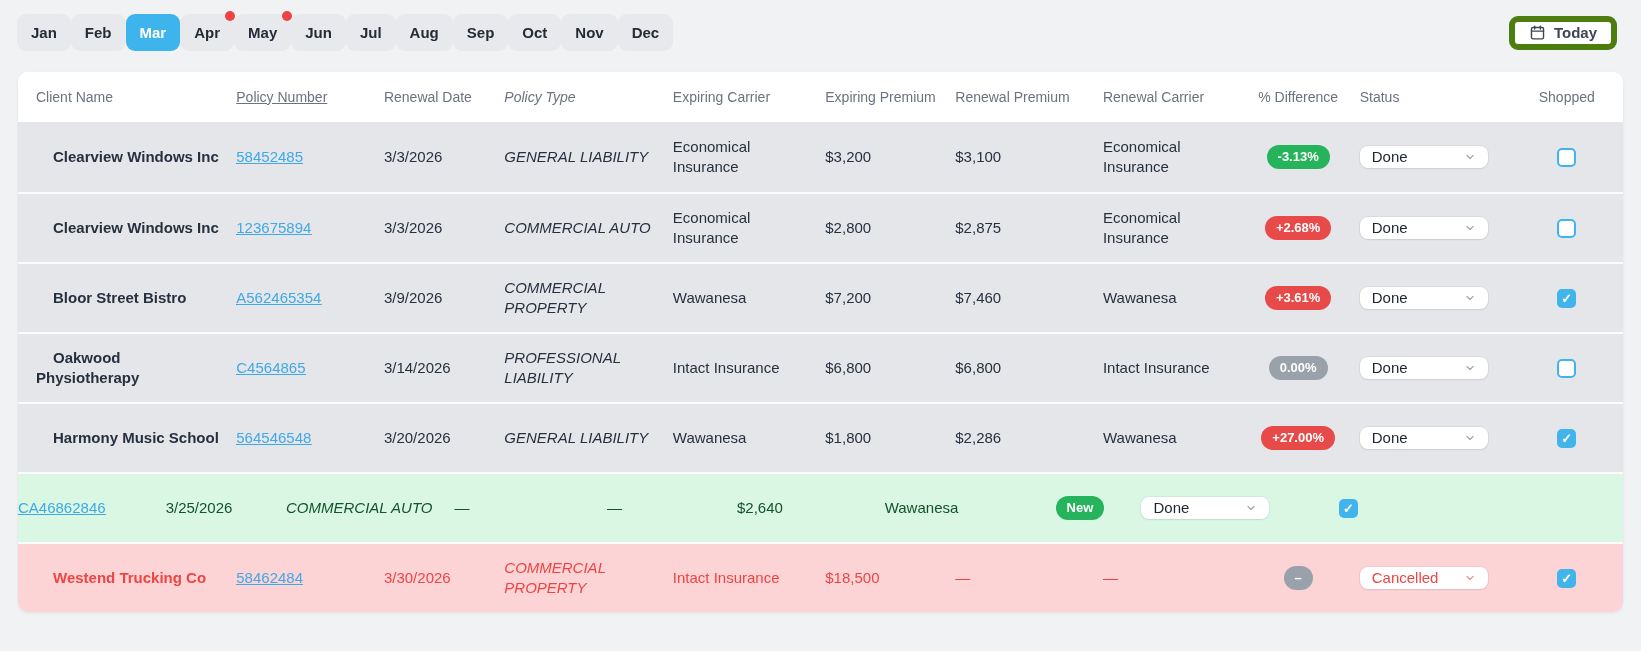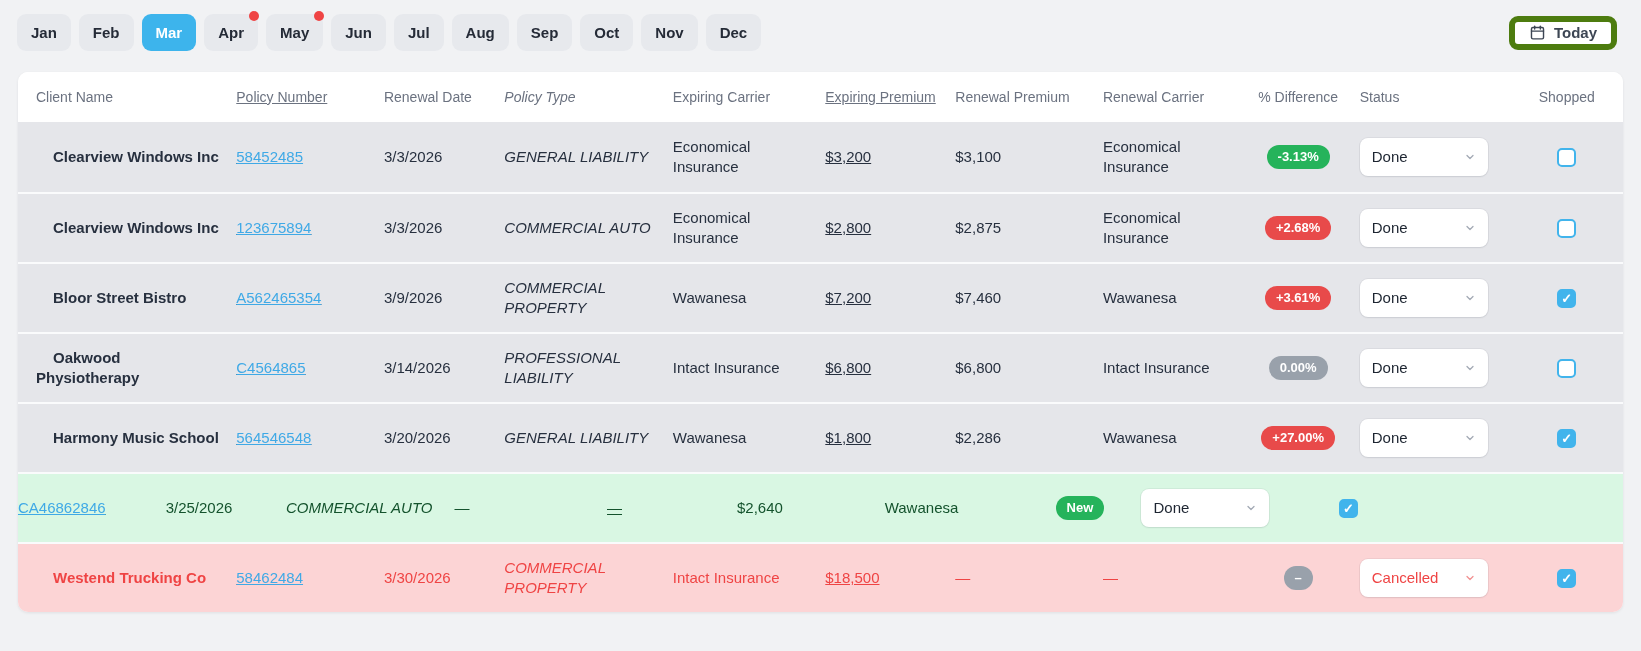--- a/index.html
+++ b/index.html
@@ -8,21 +8,21 @@
     background:#f1f2f4;
     font-family:"Liberation Sans", sans-serif;
     overflow:hidden;
   }
 
   
   .topbar {
     display:flex; align-items:center; justify-content:space-between;
     padding:14px 24px 0 17px;
   }
-  .month-tabs { display:flex; gap:8px; }
+  .month-tabs { display:flex; gap:0; }
   .month-tab {
     position:relative; border:0; cursor:pointer;
     background:#e7e9ed; color:#252b37;
     font:600 15px "Liberation Sans", sans-serif;
     padding:11px 14px; border-radius:9px; line-height:1;
   }
   .month-tab.active { background:#3db4ec; color:#ffffff; }
   .dot {
     display:none; position:absolute; top:-3px; right:-1px;
     width:10px; height:10px; background:#ef4444; border-radius:50%;
@@ -57,40 +57,40 @@
   }
   .trow + .trow { border-top:2px solid #fafbfc; }
   .td { padding-right:14px; line-height:1.35; }
 
   
   .col-client_name      { width:13.6%; padding-left:18px; }
   .col-policy_number    { width:9.2%;text-decoration:underline; }
   .col-renewal_date     { width:7.5%; }
   .col-policy_type      { width:10.5%;font-style:italic; }
   .col-expiring_carrier { width:9.5%; }
-  .col-expiring_premium { width:8.1%;text-decoration:underline; }
+  .col-expiring_premium { width:8.1%; }
   .col-renewal_premium  { width:9.2%; }
   .col-renewal_carrier  { width:9.2%; }
   .col-difference       { width:6.8%; text-align:center; }
   .col-status           { width:9.4%; }
   .col-shopped          { width:7.0%; text-align:center; padding-right:0; }
 
   .client { font-weight:700;margin-left:17px; }
   .link { color:#3fa9e6; text-decoration:underline; cursor:pointer; }
 
   .badge {
     display:inline-block; color:#fff; font-weight:700; font-size:13px;
     padding:5px 11px; border-radius:999px; line-height:1.1;
   }
   .badge-green { background:#25b35b; }
   .badge-red   { background:#e84a4a; }
   .badge-gray  { background:#99a1ab; }
 
   .select {
-    width:128px; height:38px; background:#ffffff; border-radius:8px;
+    width:128px; height:22px; background:#ffffff; border-radius:8px;
     display:flex; align-items:center; justify-content:space-between;
     padding:0 12px; font-weight:500; color:#1d2531; cursor:pointer;
     box-shadow:0 0 0 1px rgba(17,24,39,.05), 0 1px 2px rgba(17,24,39,.07);
   }
   .select .chev { display:flex; color:#a2a9b4; }
 
   .checkbox {
     display:inline-block; width:19px; height:19px; border-radius:5px;
     border:2px solid #41b4ec; background:#ffffff; cursor:pointer;
     position:relative; vertical-align:middle;

